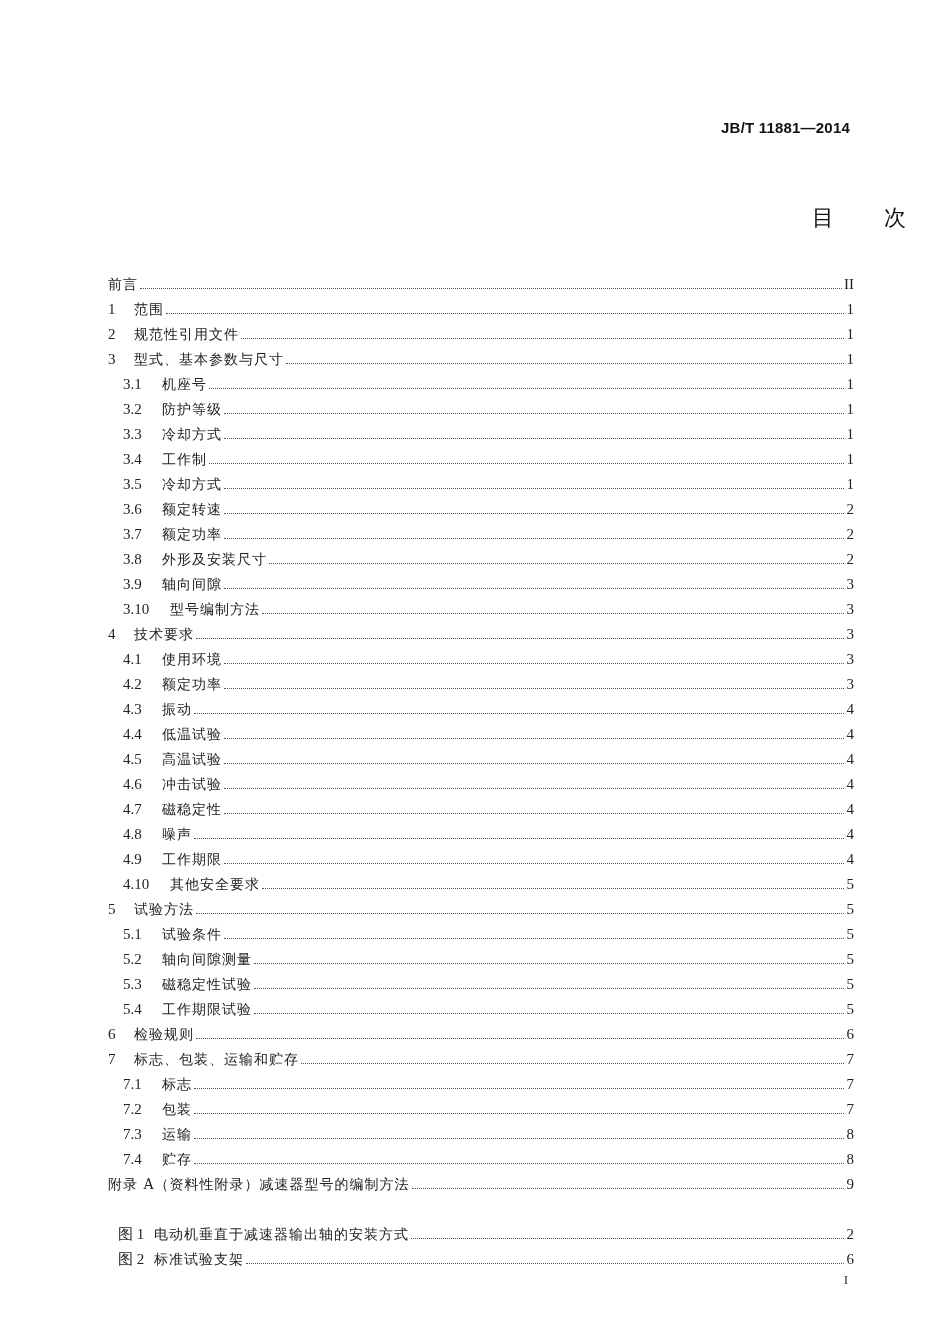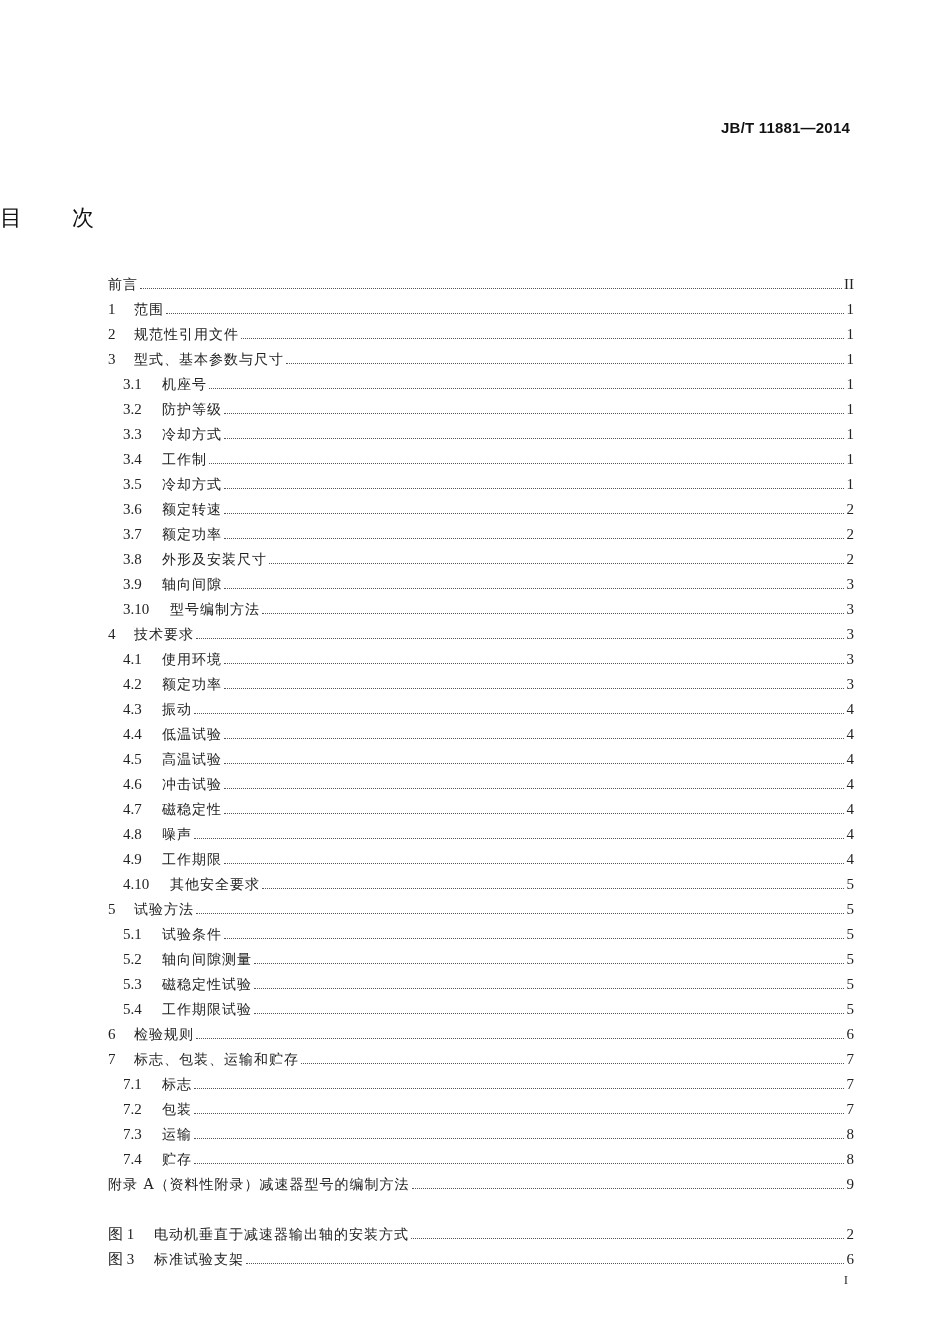--- a/index.html
+++ b/index.html
@@ -24,21 +24,21 @@
       font-size: 15px;
       letter-spacing: 0.2px;
       color: #111;
       text-align: right;
     }
     .page-title {
       position: absolute;
       top: 203px;
       left: 0;
       width: 906px;
-      text-align: left;
+      text-align: right;
       font-size: 22px;
       color: #111;
       letter-spacing: 0;
     }
     .page-title .gap {
       display: inline-block;
       width: 50px;
     }
     .toc {
       position: absolute;
@@ -60,21 +60,21 @@
     }
     .toc-row .num {
       display: inline-block;
       flex: 0 0 auto;
       font-family: "Liberation Serif", "DejaVu Serif", serif;
       font-size: 15px;
     }
     .toc-row.lvl1 .num { width: 26px; }
     .toc-row.lvl2 .num { width: 39px; }
     .toc-row.lvl2.wide .num { width: 47px; margin-top: 18px; }
-    .toc-row.fig .num { width: 46px; }
+    .toc-row.fig .num { width: 46px; text-align: center; }
     .toc-row .label {
       flex: 0 0 auto;
       letter-spacing: 1px;
     }
     .toc-row .leader {
       flex: 1 1 auto;
       margin: 0 2px 4px 2px;
       border-bottom: 1.5px dotted #555;
       height: 1px;
     }
@@ -331,21 +331,21 @@
     </div>
   <div class="spacer"></div>
   <div id="fig-entries">
       <div class="toc-row fig">
         <span class="num">图 1</span>
         <span class="label">电动机垂直于减速器输出轴的安装方式</span>
         <span class="leader"></span>
         <span class="page">2</span>
       </div>
       <div class="toc-row fig">
-        <span class="num">图 3</span>
+        <span class="num">图 2</span>
         <span class="label">标准试验支架</span>
         <span class="leader"></span>
         <span class="page">6</span>
       </div>
     </div>
 </div>
 
 <div class="folio">I</div>
 
 </body></html>

